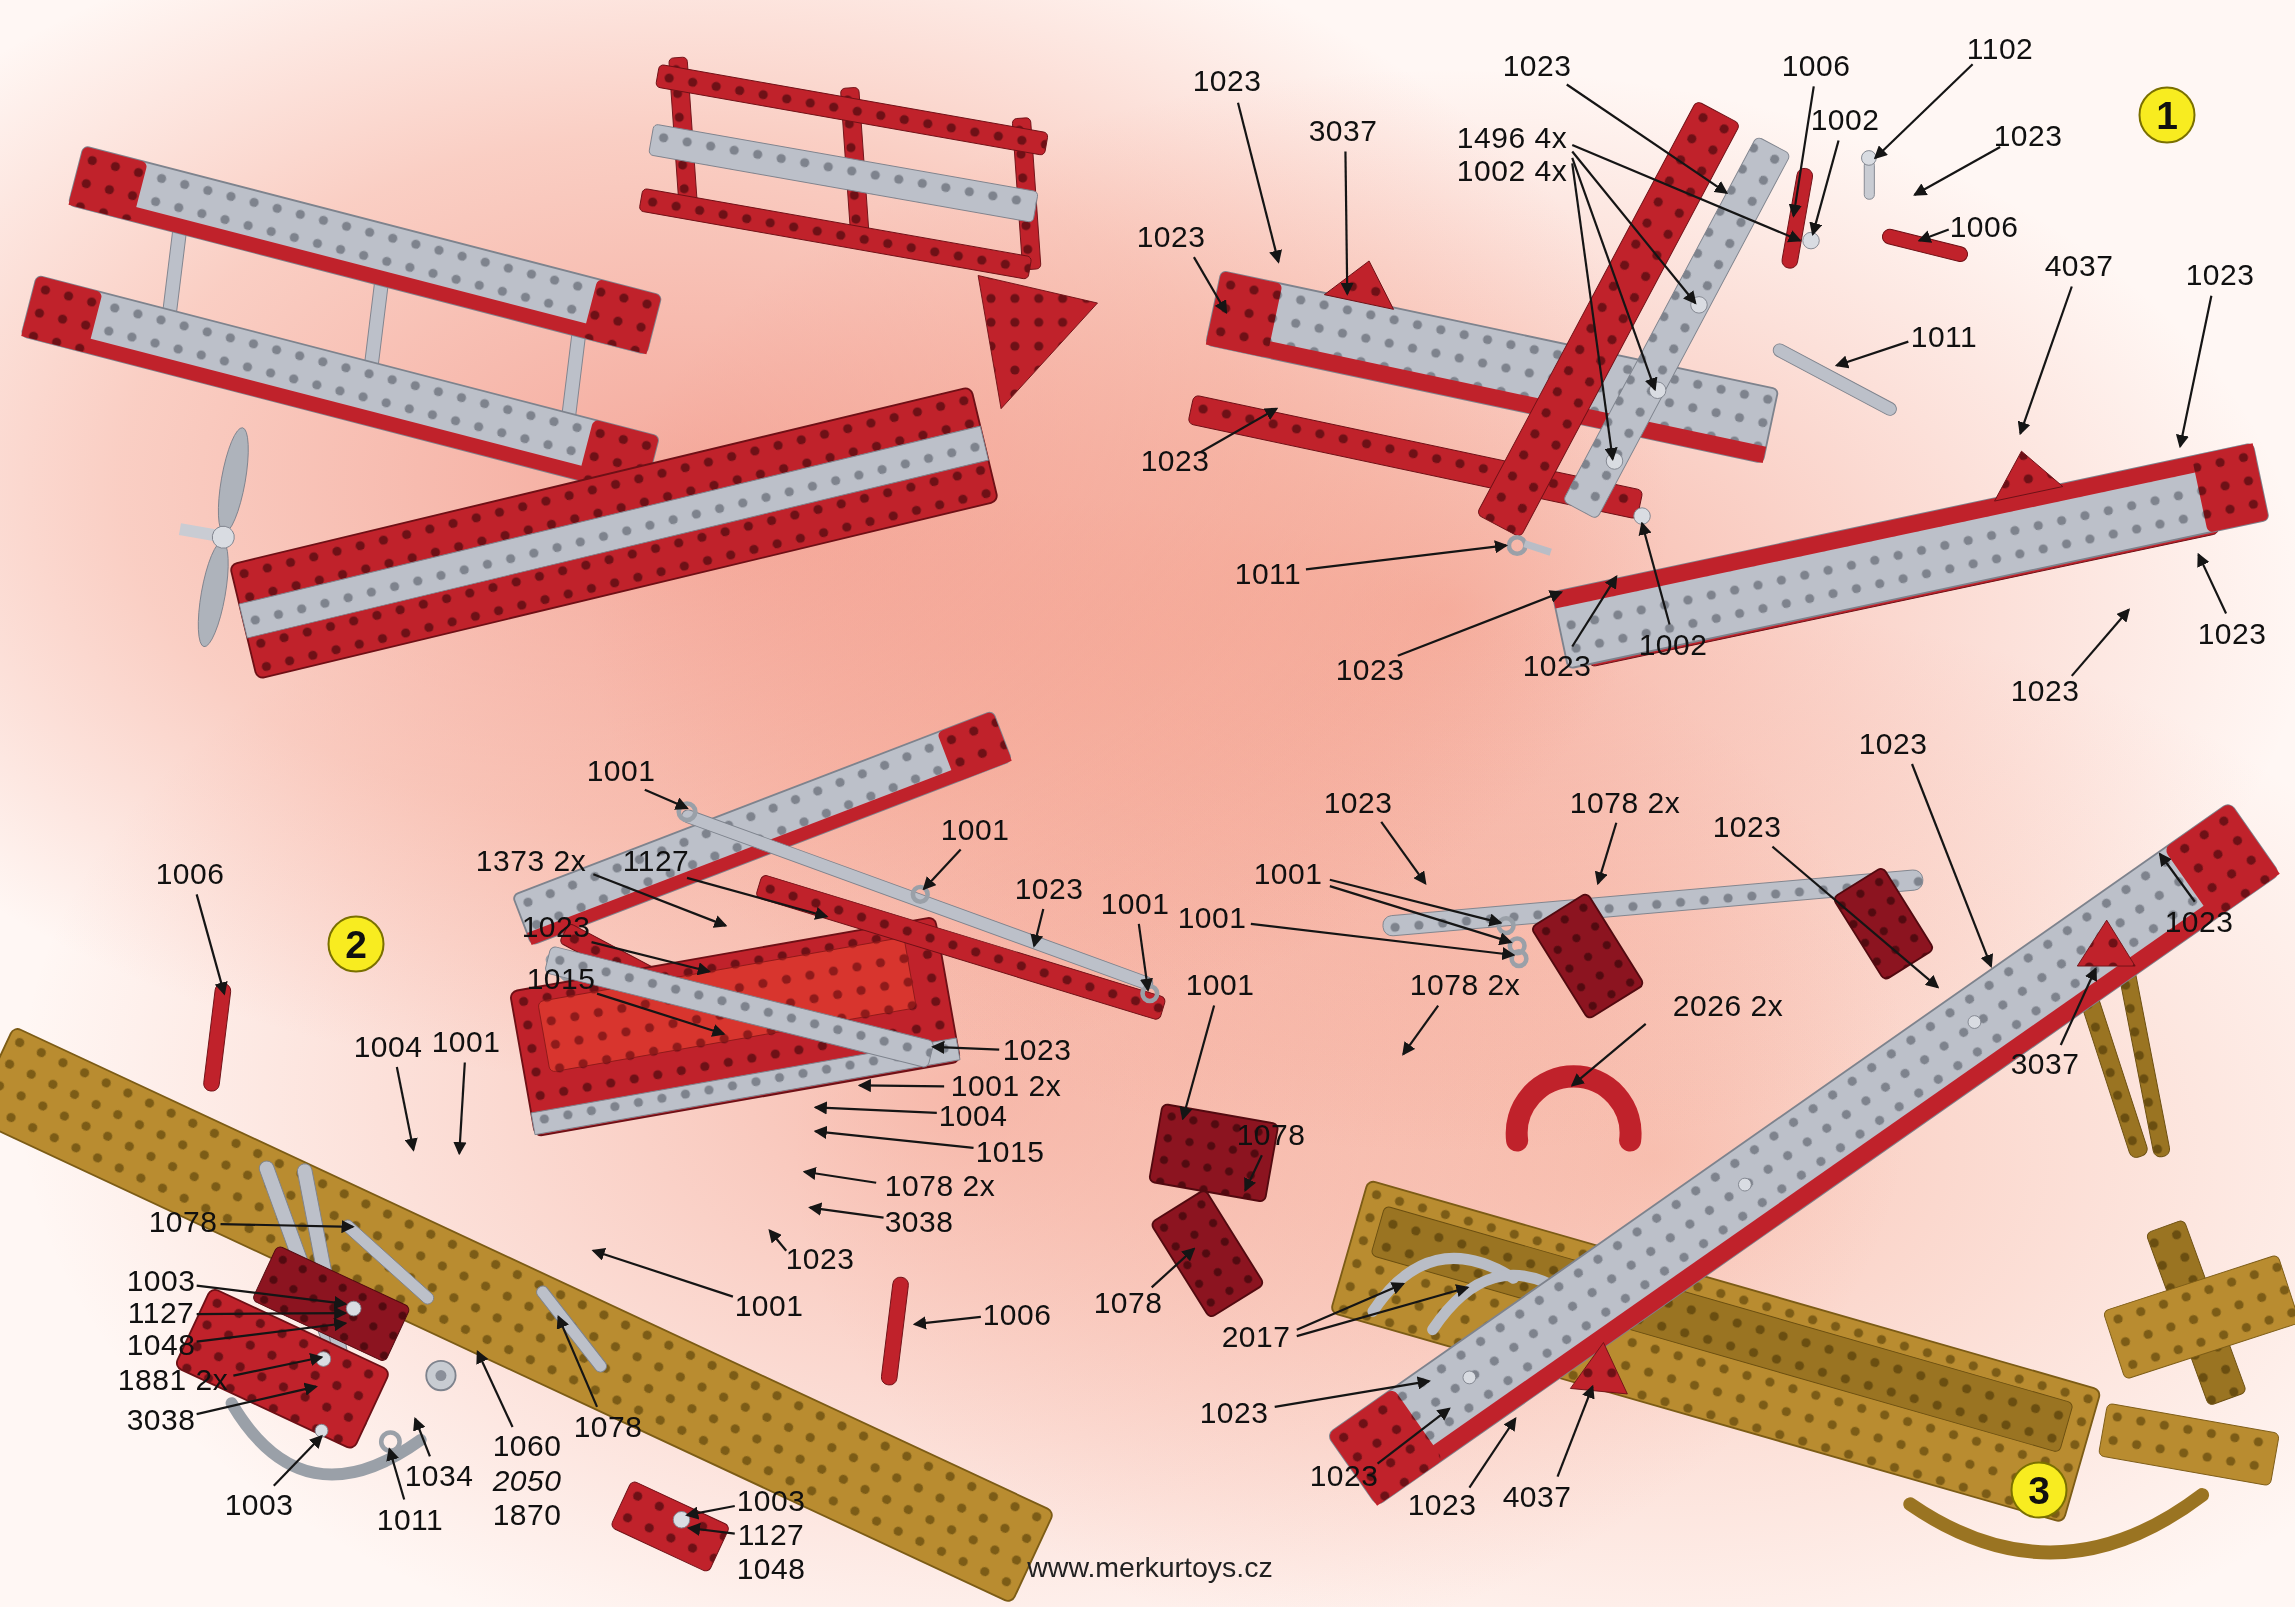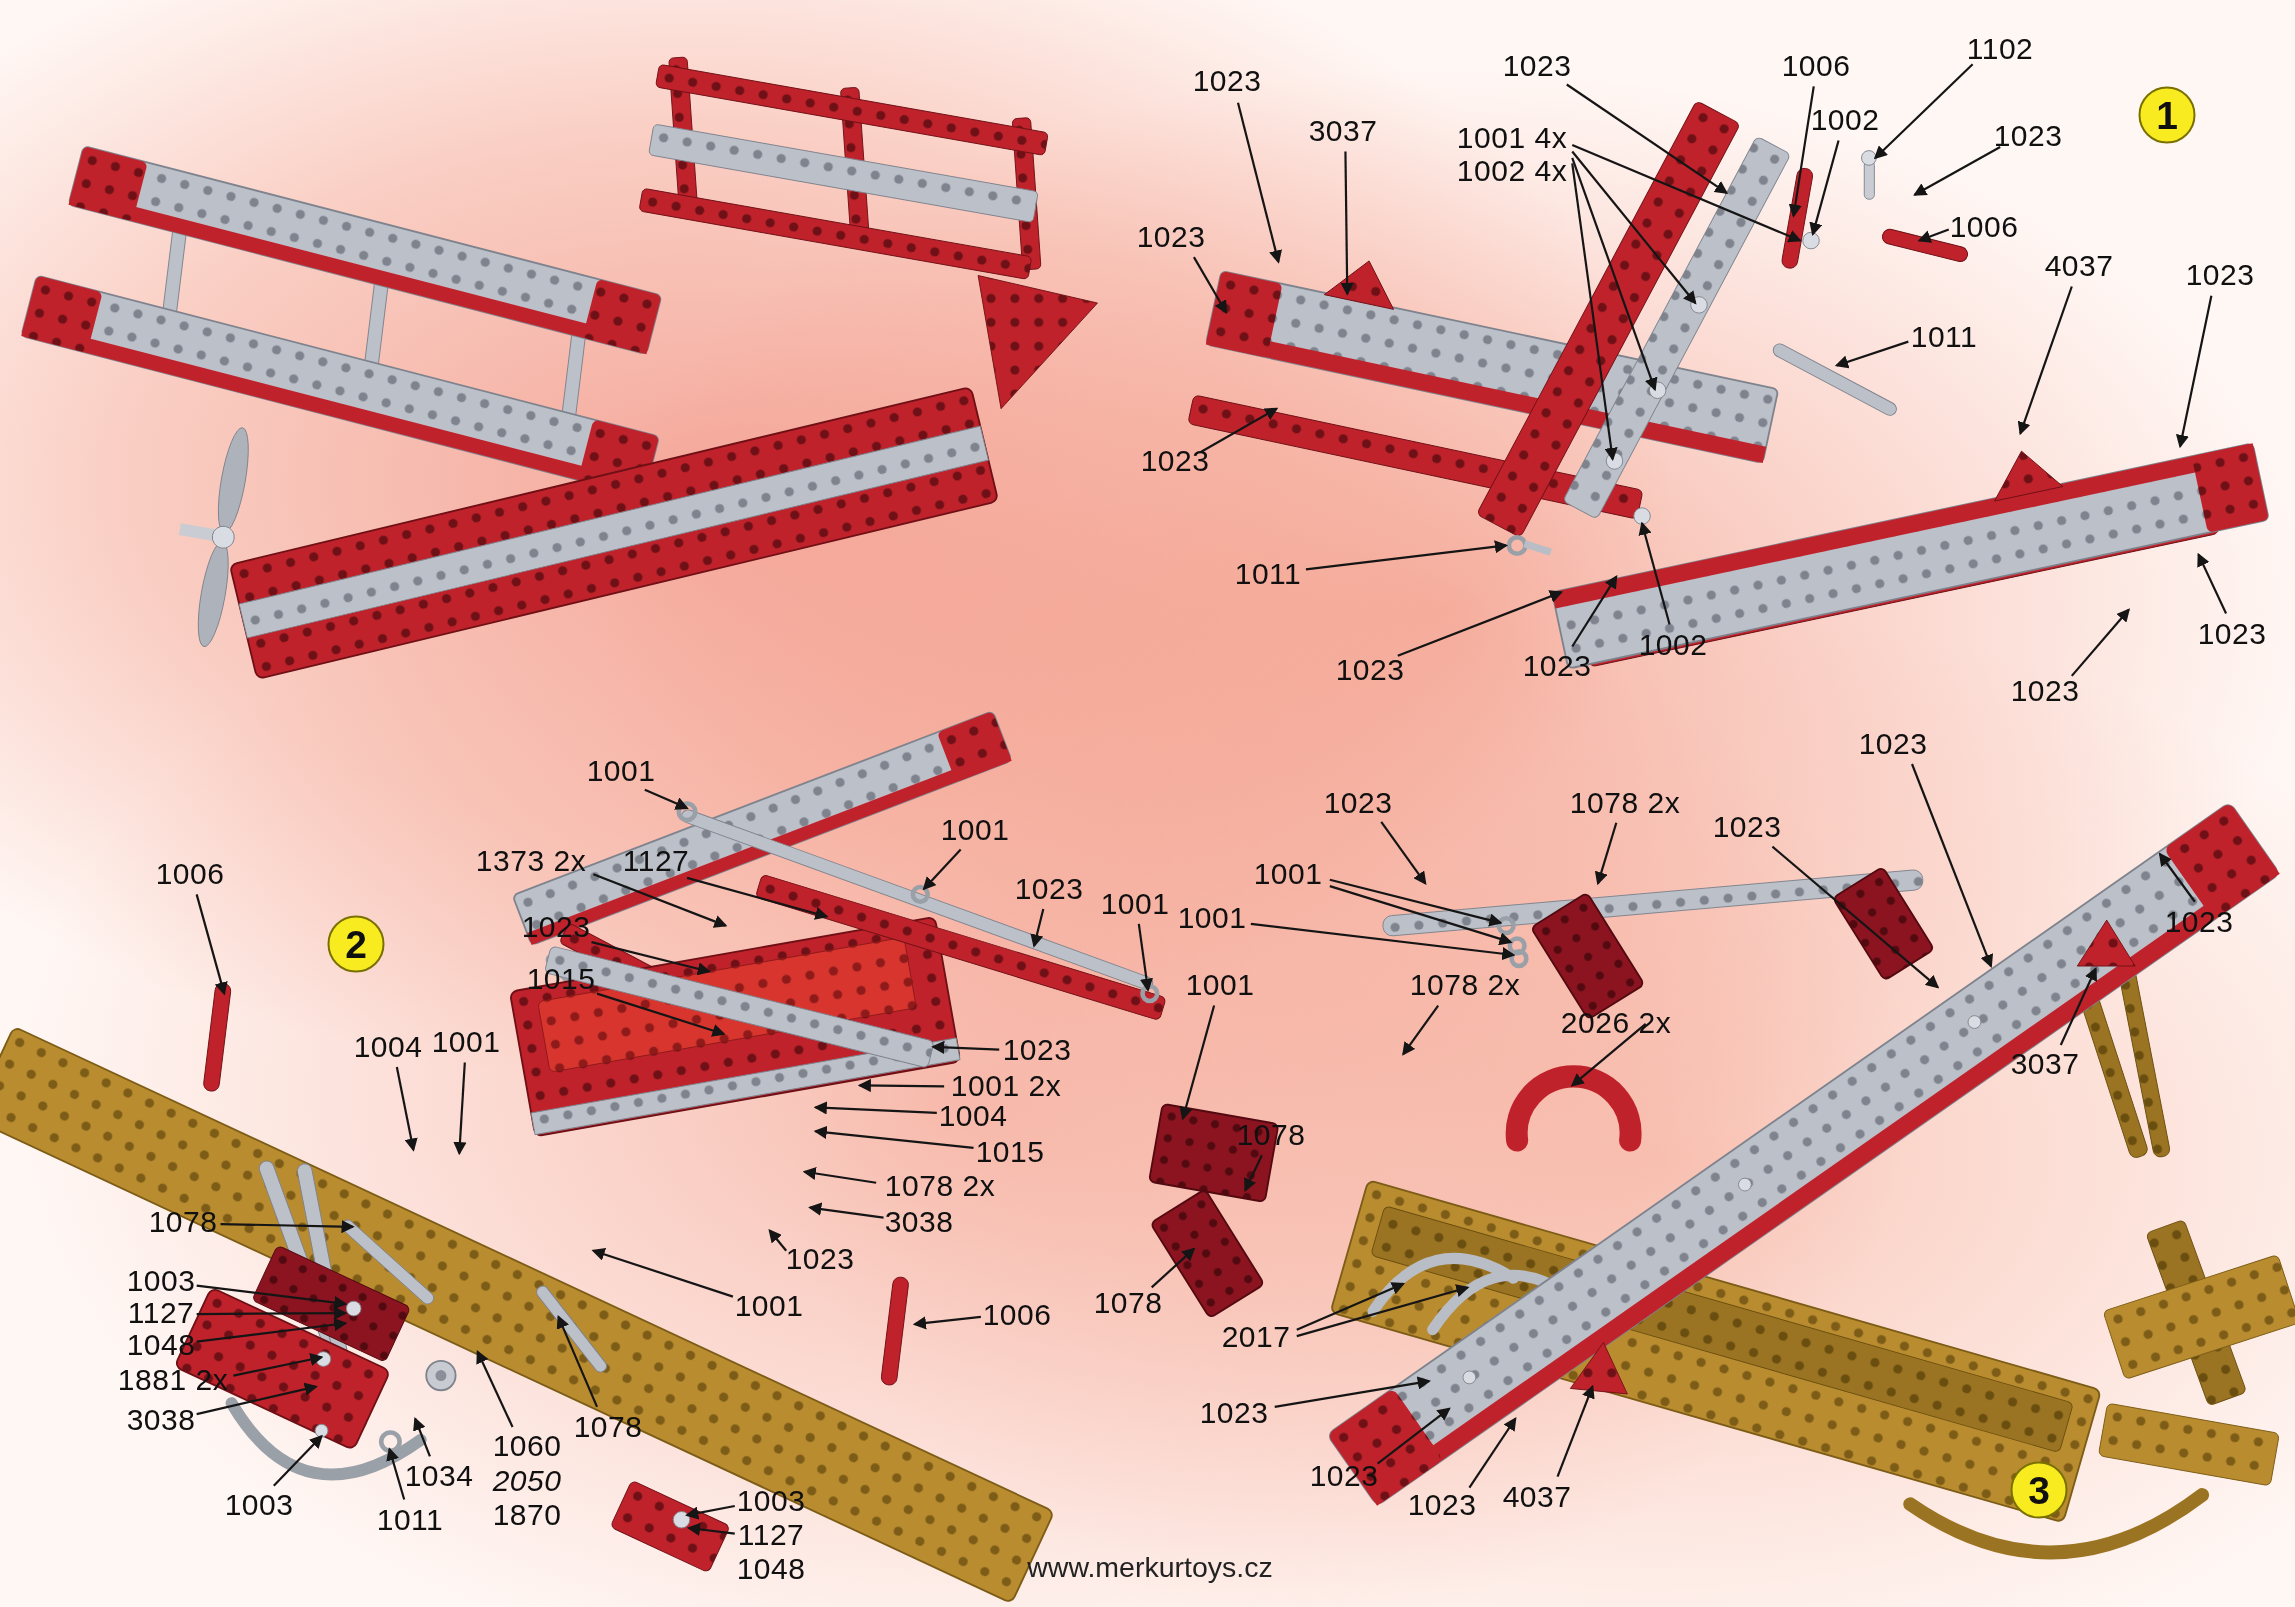--- a/index.html
+++ b/index.html
@@ -394,21 +394,21 @@
         <line x1="1696" y1="1608" x2="1734" y2="1510" class="leader" marker-end="url(#arrowhead)"></line>
       </g>
   </svg>
 
   <div id="callout-layer">
       <div class="callout" style="left: 1227px; top: 81px;">1023</div>
       <div class="callout" style="left: 1537px; top: 66px;">1023</div>
       <div class="callout" style="left: 1816px; top: 66px;">1006</div>
       <div class="callout" style="left: 2000px; top: 49px;">1102</div>
       <div class="callout" style="left: 1343px; top: 131px;">3037</div>
-      <div class="callout" style="left: 1512px; top: 138px;">1001 4x</div>
+      <div class="callout" style="left: 1512px; top: 138px;">1496 4x</div>
       <div class="callout" style="left: 1512px; top: 171px;">1002 4x</div>
       <div class="callout" style="left: 1845px; top: 120px;">1002</div>
       <div class="callout" style="left: 2028px; top: 136px;">1023</div>
       <div class="callout" style="left: 1171px; top: 237px;">1023</div>
       <div class="callout" style="left: 1984px; top: 227px;">1006</div>
       <div class="callout" style="left: 2079px; top: 266px;">4037</div>
       <div class="callout" style="left: 2220px; top: 275px;">1023</div>
       <div class="callout" style="left: 1944px; top: 337px;">1011</div>
       <div class="callout" style="left: 1175px; top: 461px;">1023</div>
       <div class="callout" style="left: 1268px; top: 574px;">1011</div>
@@ -455,21 +455,21 @@
       <div class="callout" style="left: 771px; top: 1569px;">1048</div>
       <div class="callout" style="left: 1893px; top: 744px;">1023</div>
       <div class="callout" style="left: 1358px; top: 803px;">1023</div>
       <div class="callout" style="left: 1625px; top: 803px;">1078 2x</div>
       <div class="callout" style="left: 1747px; top: 827px;">1023</div>
       <div class="callout" style="left: 1288px; top: 874px;">1001</div>
       <div class="callout" style="left: 1212px; top: 918px;">1001</div>
       <div class="callout" style="left: 2199px; top: 922px;">1023</div>
       <div class="callout" style="left: 1220px; top: 985px;">1001</div>
       <div class="callout" style="left: 1465px; top: 985px;">1078 2x</div>
-      <div class="callout" style="left: 1616px; top: 1006px; margin-top: 17px;">2026 2x</div>
+      <div class="callout" style="left: 1728px; top: 1006px;">2026 2x</div>
       <div class="callout" style="left: 2045px; top: 1064px;">3037</div>
       <div class="callout" style="left: 1271px; top: 1135px;">1078</div>
       <div class="callout" style="left: 1128px; top: 1303px;">1078</div>
       <div class="callout" style="left: 1256px; top: 1337px;">2017</div>
       <div class="callout" style="left: 1234px; top: 1413px;">1023</div>
       <div class="callout" style="left: 1344px; top: 1476px;">1023</div>
       <div class="callout" style="left: 1442px; top: 1505px;">1023</div>
       <div class="callout" style="left: 1537px; top: 1497px;">4037</div>
     </div>
 

